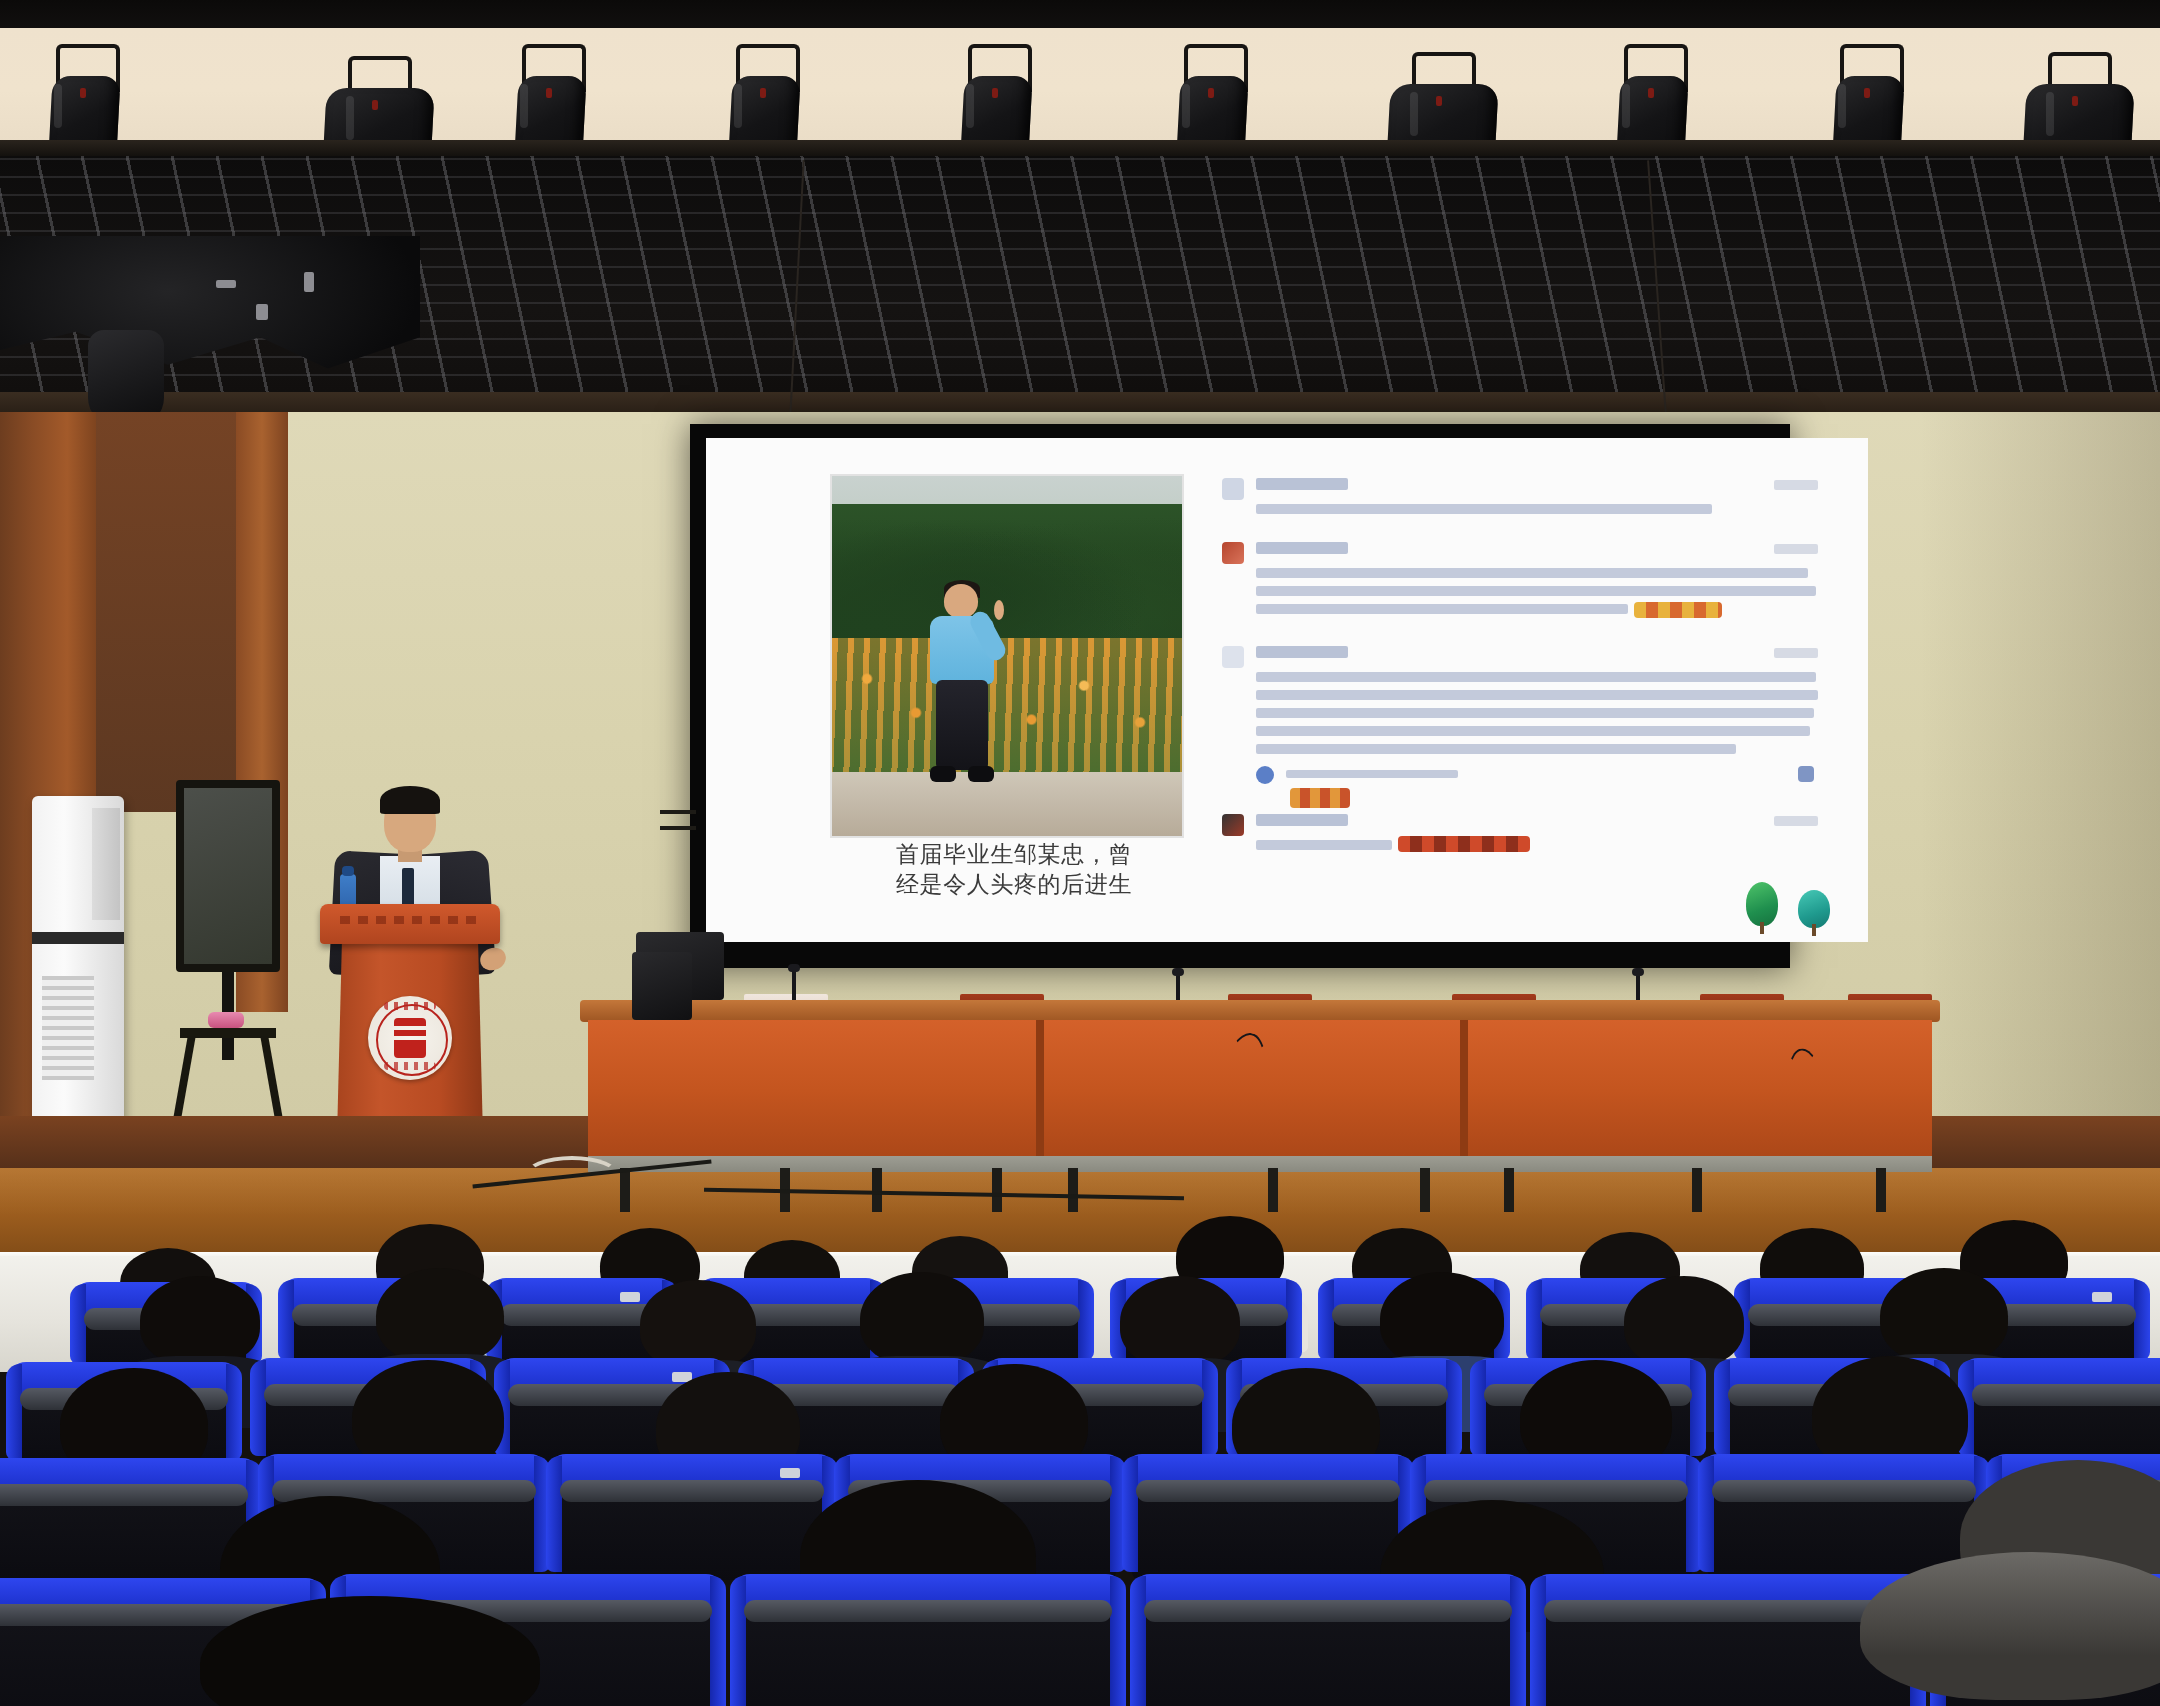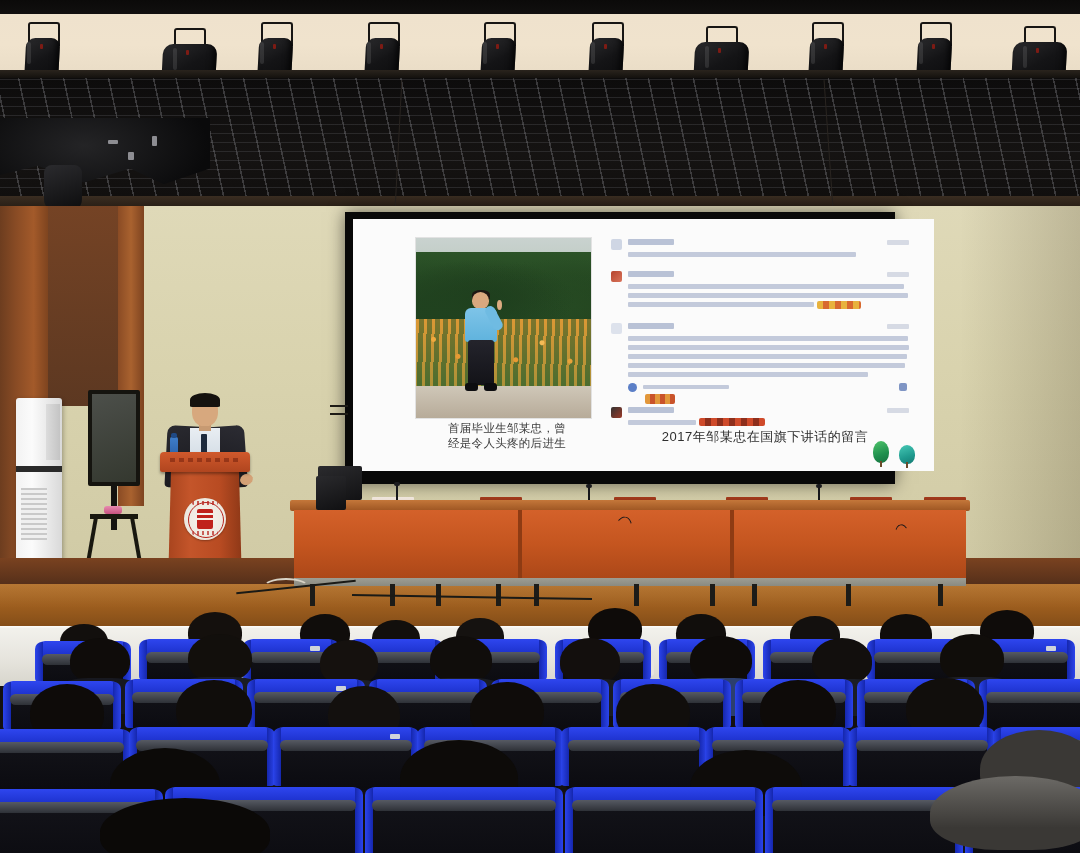--- a/index.html
+++ b/index.html
@@ -602,21 +602,20 @@
           <div class="th-time"></div>
           <div class="th-line" style="top:13px;width:68px;"></div>
           <div class="th-emoji" style="left:88px;top:11px;width:66px;background:repeating-linear-gradient(90deg,#cf4a2a 0 6px,#8e2f1c 6px 12px);"></div>
         </div>
       </div>
 
       <div class="cap-left">
         <div>首届毕业生邹某忠，曾</div>
         <div>经是令人头疼的后进生</div>
       </div>
-      <div class="cap-right">2017年邹某忠在国旗下讲话的留言</div>
 
       <div class="tree" style="left:520px;top:222px;">
         <div class="crown" style="background:linear-gradient(160deg,#4fc46a 0%,#1f8f4e 60%,#16713f 100%);"></div>
         <div class="trunk"></div>
       </div>
       <div class="tree" style="left:546px;top:226px;">
         <div class="crown" style="height:19px;background:linear-gradient(160deg,#47c9b6 0%,#1f9a8e 60%,#157a72 100%);"></div>
         <div class="trunk" style="top:17px;"></div>
       </div>
 

